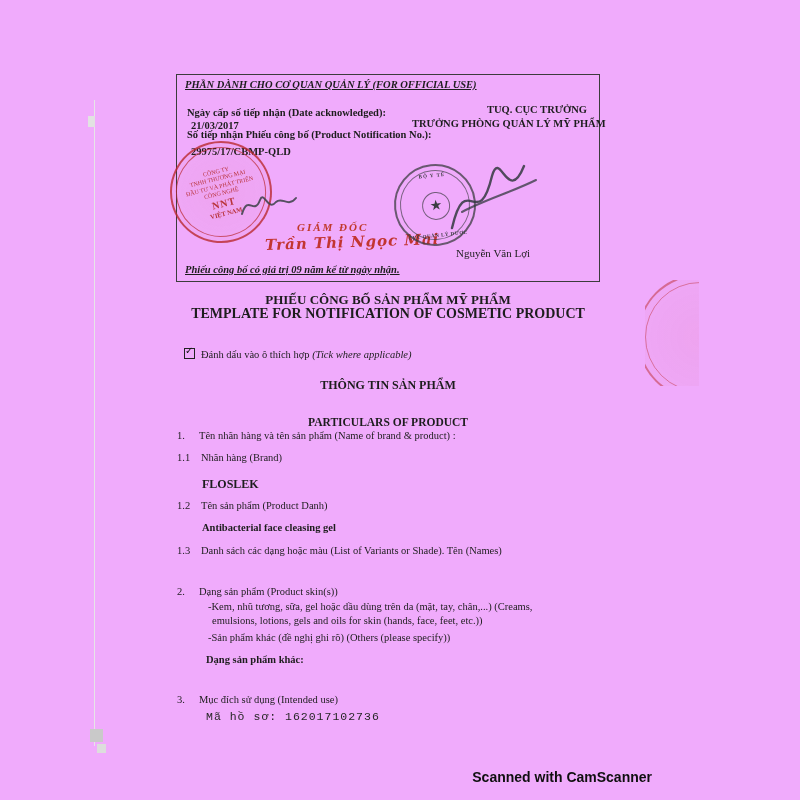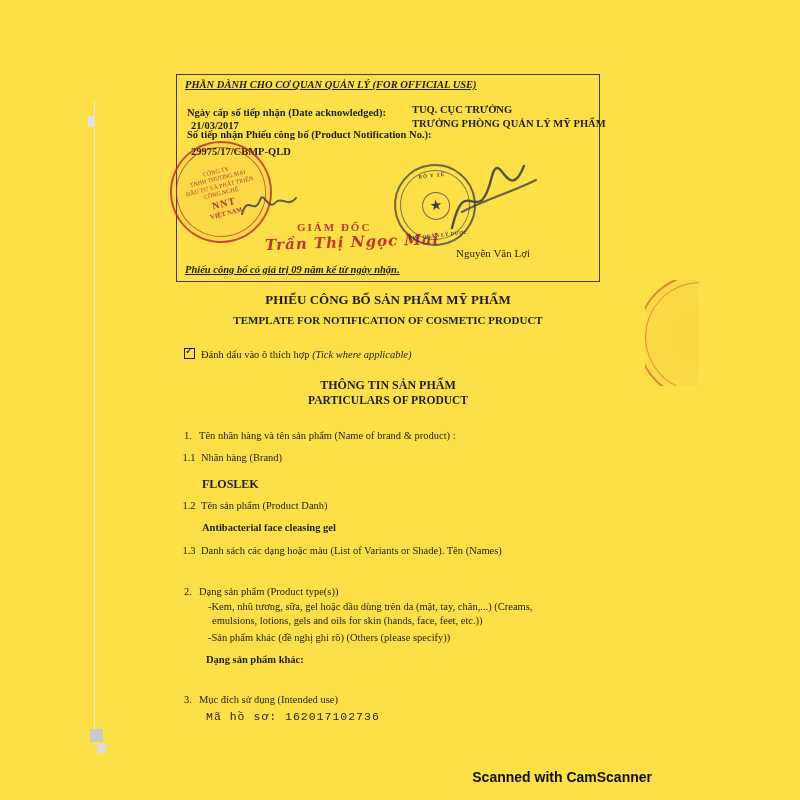--- a/index.html
+++ b/index.html
@@ -1,37 +1,37 @@
 <!DOCTYPE html>
 <html><head>
 <meta charset="utf-8">
 <style>
   html,body{margin:0;padding:0;background:#ffffff;}
-  .canvas{position:relative;width:800px;height:800px;background:#fde047;overflow:hidden;
+  .canvas{position:relative;width:800px;height:800px;background:#f0abfc;overflow:hidden;
           font-family:"Liberation Serif",serif;color:#1d1d1d;}
 
   
   .artifact{position:absolute;background:#d9d9d9;}
   .artifact-line{left:94px;top:100px;width:1px;height:646px;background:#e6e6e6;}
   .artifact-sq1{left:90px;top:729px;width:13px;height:13px;background:#c9c9c9;}
   .artifact-sq2{left:97px;top:744px;width:9px;height:9px;background:#dddddd;}
   .artifact-sq3{left:88px;top:116px;width:7px;height:11px;background:#e2e2e2;}
 
   
   .official-box{position:absolute;left:176px;top:74px;width:422px;height:206px;border:1.5px solid #3c3c3c;}
   .official-box *{position:absolute;white-space:nowrap;}
   .box-header{left:8px;top:4px;font-size:10.5px;font-weight:bold;font-style:italic;text-decoration:underline;}
   .fld{font-size:10.5px;font-weight:bold;}
   .date-label{left:10px;top:32px;}
   .date-value{left:14px;top:45px;}
   .notif-label{left:10px;top:54px;}
   .notif-value{left:14px;top:71px;}
-  .authority{left:235px;top:28px;width:175px;text-align:left;font-weight:bold;font-size:10.5px;line-height:14px;white-space:normal;}
+  .authority{left:235px;top:28px;width:175px;text-align:right;font-weight:bold;font-size:10.5px;line-height:14px;white-space:normal;}
   .authority span{position:static;display:block;}
-  .director-title{left:120px;top:146px;color:#c0392b;font-weight:bold;font-size:11px;letter-spacing:2px;}
+  .director-title{left:120px;top:146px;color:#c0392b;font-weight:bold;font-size:11px;letter-spacing:2px;font-style:italic;}
   .script-sig{left:88px;top:158px;color:#c23531;font-family:"DejaVu Serif",serif;font-style:italic;font-weight:bold;
               font-size:15px;letter-spacing:1px;transform:rotate(-2deg);}
   .approver{left:279px;top:172px;font-size:11px;}
   .validity{left:8px;top:189px;font-size:10.5px;font-weight:bold;font-style:italic;text-decoration:underline;}
 
   
   .stamp-red{position:absolute;left:170px;top:141px;width:98px;height:98px;border:2px solid rgba(186,42,48,.8);
              border-radius:50%;transform:rotate(-14deg);
              background:radial-gradient(circle,rgba(220,80,80,.07),rgba(220,80,80,.02));}
   .stamp-red .ring{position:absolute;left:4px;top:4px;right:4px;bottom:4px;border:1px solid rgba(186,42,48,.7);border-radius:50%;}
@@ -49,32 +49,32 @@
   .stamp-min .tbot{position:absolute;left:0;right:0;bottom:6px;text-align:center;font-size:5px;letter-spacing:.5px;color:#3c3c42;font-weight:bold;}
   .stamp-min .emblem{position:absolute;left:50%;top:50%;width:26px;height:26px;margin:-13px 0 0 -13px;
                      border:1px solid rgba(60,60,66,.7);border-radius:50%;text-align:center;line-height:25px;
                      font-size:14px;color:#3c3c42;}
 
   .sig-svg{position:absolute;}
 
   
   .centered{position:absolute;left:176px;width:424px;text-align:center;font-weight:bold;white-space:nowrap;}
   .title-vi{top:292px;font-size:13px;}
-  .title-en{top:314px;font-size:11px;}
+  .title-en{top:306px;font-size:14px;}
   .section-vi{top:378px;font-size:12px;}
-  .section-en{top:394px;font-size:11.5px;}
+  .section-en{top:416px;font-size:11.5px;}
 
   
   .tick-row{position:absolute;left:184px;top:347px;font-size:10.5px;white-space:nowrap;}
   .checkbox{display:inline-block;width:9px;height:9px;border:1px solid #222;margin-right:6px;position:relative;top:1px;}
   .checkbox .check{position:absolute;left:0;top:-4px;font-size:10px;color:#111;}
   .tick-en{font-style:italic;}
 
   
-  .row{position:absolute;font-size:10.5px;white-space:nowrap;text-align:center;}
+  .row{position:absolute;font-size:10.5px;white-space:nowrap;}
   .row .no{display:inline-block;width:22px;}
   .row .no3{display:inline-block;width:24px;}
   .it1{left:177px;top:430px;}
   .it1-1{left:177px;top:452px;}
   .brand{left:202px;top:477px;font-weight:bold;font-size:12px;}
   .it1-2{left:177px;top:500px;}
   .pname{left:202px;top:522px;font-weight:bold;}
   .it1-3{left:177px;top:545px;}
   .it2{left:177px;top:586px;}
   .opt1a{left:208px;top:601px;}
@@ -167,21 +167,21 @@
   </div>
   <div class="row brand">FLOSLEK</div>
   <div class="row it1-2">
     <span class="no3">1.2</span><span>Tên sản phẩm (Product Danh)</span>
   </div>
   <div class="row pname">Antibacterial face cleasing gel</div>
   <div class="row it1-3">
     <span class="no3">1.3</span><span>Danh sách các dạng hoặc màu (List of Variants or Shade). Tên (Names)</span>
   </div>
   <div class="row it2">
-    <span class="no">2.</span><span>Dạng sản phẩm (Product type(s))</span>
+    <span class="no">2.</span><span>Dạng sản phẩm (Product skin(s))</span>
   </div>
   <div class="row opt1a">-Kem, nhũ tương, sữa, gel hoặc dầu dùng trên da (mặt, tay, chân,...)  (Creams,</div>
   <div class="row opt2">-Sản phẩm khác (đề nghị ghi rõ) (Others (please specify))</div>
   <div class="row opt1b">emulsions, lotions, gels and oils for skin (hands, face, feet, etc.))</div>
   <div class="row otl">Dạng sản phẩm khác:</div>
   <div class="row it3">
     <span class="no">3.</span><span>Mục đích sử dụng (Intended use)</span>
   </div>
   <div class="row fcode">Mã hồ sơ: 162017102736</div>
 

